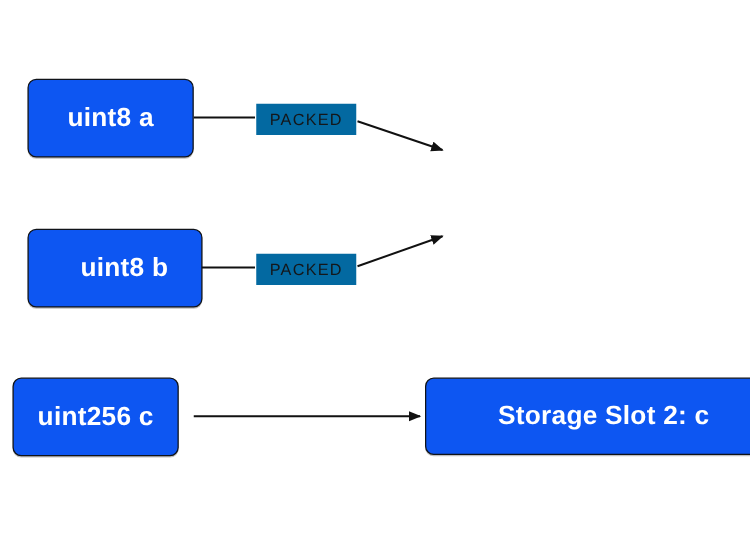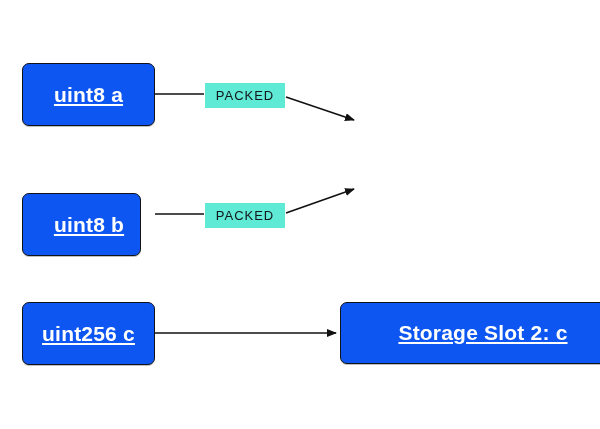--- a/index.html
+++ b/index.html
@@ -30,31 +30,30 @@
     border-radius: 7px;
     color: #ffffff;
     font-weight: 700;
     font-size: 21px;
     letter-spacing: 0.2px;
     display: flex;
     align-items: center;
     justify-content: center;
     text-align: center;
     box-shadow: 0 1px 0 rgba(0,0,0,0.25);
-    text-decoration: underline;
   }
   .node-uint8-a   { left: 22px;  top: 63px;  width: 133px; height: 63px; }
-  .node-uint8-b   { left: 22px;  top: 193px; width: 119px; height: 63px; padding-left: 15px; }
-  .node-uint256-c { left: 22px;  top: 302px; width: 133px; height: 63px; }
+  .node-uint8-b   { left: 22px;  top: 183px; width: 140px; height: 63px; padding-left: 15px; }
+  .node-uint256-c { left: 10px;  top: 302px; width: 133px; height: 63px; }
   .node-slot-1    { left: 340px; top: 123px; width: 237px; height: 62px; }
   .node-slot-2    { left: 340px; top: 302px; width: 286px; height: 62px; }
   .edge-label {
     position: absolute;
     box-sizing: border-box;
-    background: #5eead4;
+    background: #0369a1;
     color: #14171a;
     font-size: 13px;
     font-weight: 500;
     letter-spacing: 1px;
     display: flex;
     align-items: center;
     justify-content: center;
     text-align: center;
   }
   .edge-label-1 { left: 205px; top: 83px;  width: 80px; height: 25px; }

